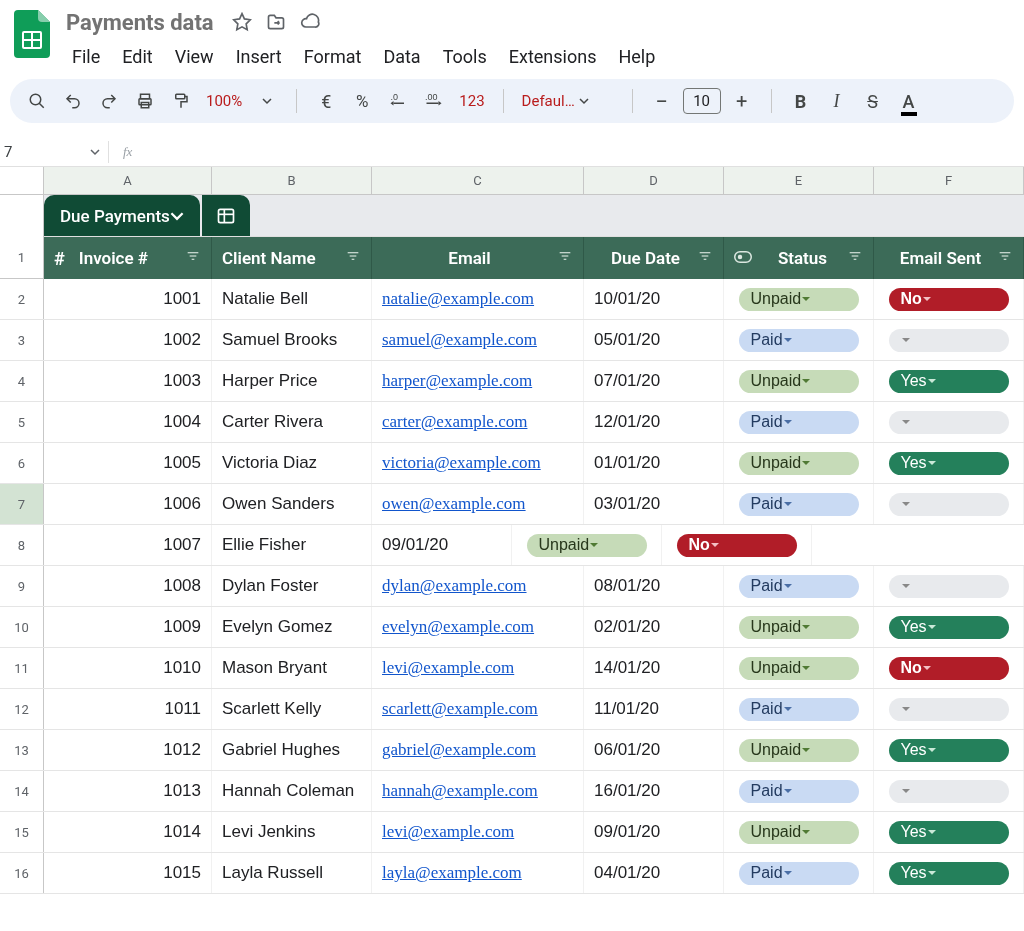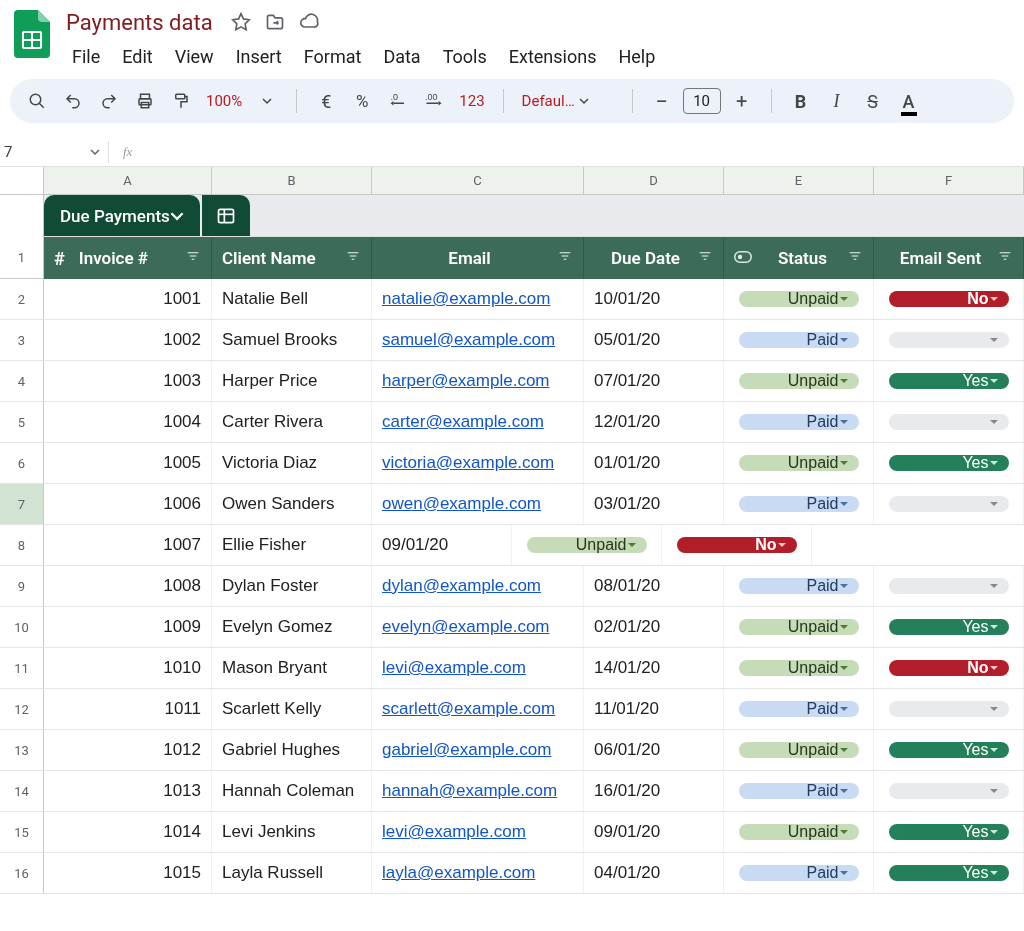--- a/index.html
+++ b/index.html
@@ -36,21 +36,21 @@
   .titlebar {
     display: flex; align-items: flex-start;
     padding: 8px 12px 0 12px;
     gap: 10px;
   }
   .sheets-logo {
     width: 40px; height: 52px; display:flex; align-items:center; justify-content:center;
   }
   .title-area { display:flex; flex-direction:column; }
   .title-row { display:flex; align-items:center; gap: 14px; height: 28px;}
-  .doc-title { font-size: 22px; color:#7f1d1d; font-weight: 400; padding: 0 4px;}
+  .doc-title { font-size: 22px; color:#737373; font-weight: 700; padding: 0 4px;}
   .title-icon { width:20px; height:20px; color: var(--g-icon); display:flex; align-items:center; justify-content:center;}
   .menubar { display:flex; gap: 2px; margin-top: 4px;}
   .menubar .menu-item { padding: 6px 10px; font-size: 18px; color:#202124; border-radius:4px;}
   
   .toolbar-wrap { padding: 6px 10px 0 10px;}
   .toolbar {
     background: #edf2fa;
     border-radius: 24px;
     height: 44px;
     display:flex; align-items:center;
@@ -137,26 +137,26 @@
   .data-row .rownum-gutter{
     display:flex; align-items:center; justify-content:center;
     font-size:13px; color:#5f6368; border-right:1px solid var(--g-border-dark);
   }
   .data-row.sel .rownum-gutter{ background:#d3e3d3;}
   .cell{
     display:flex; align-items:center; border-right:1px solid #f1f1f1;
     padding:0 10px; font-size:17px; font-family: Arial, sans-serif;
   }
   .cell.colA{ justify-content:flex-end;}
-  .cell.colC a{ color:var(--g-link); text-decoration: underline;}
+  .cell.colC a{ color:var(--g-link); text-decoration: underline; font-family: Liberation Serif, serif;}
   .cell.colE, .cell.colF { justify-content:center; }
   
   .pill{
-    display:flex; align-items:center; justify-content:flex-end;
-    width:120px; height:16px; border-radius:14px;
+    display:flex; align-items:center; justify-content:flex-start;
+    width:120px; height:23px; border-radius:14px;
     padding:0 10px 0 12px; font-size:16px; font-weight:400;
   }
   .pill .pcaret svg{ display:block; }
   .pill.unpaid{ background:var(--pill-unpaid-bg); color:var(--pill-unpaid-text);}
   .pill.unpaid .pcaret{ color:var(--pill-unpaid-caret);}
   .pill.paid{ background:var(--pill-paid-bg); color:var(--pill-paid-text);}
   .pill.paid .pcaret{ color:var(--pill-paid-caret);}
   .pill.yes{ background:var(--pill-yes-bg); color:var(--pill-yes-text);}
   .pill.yes .pcaret{ color:#c9e9d8;}
   .pill.no{ background:var(--pill-no-bg); color:var(--pill-no-text);font-weight:bold;}

